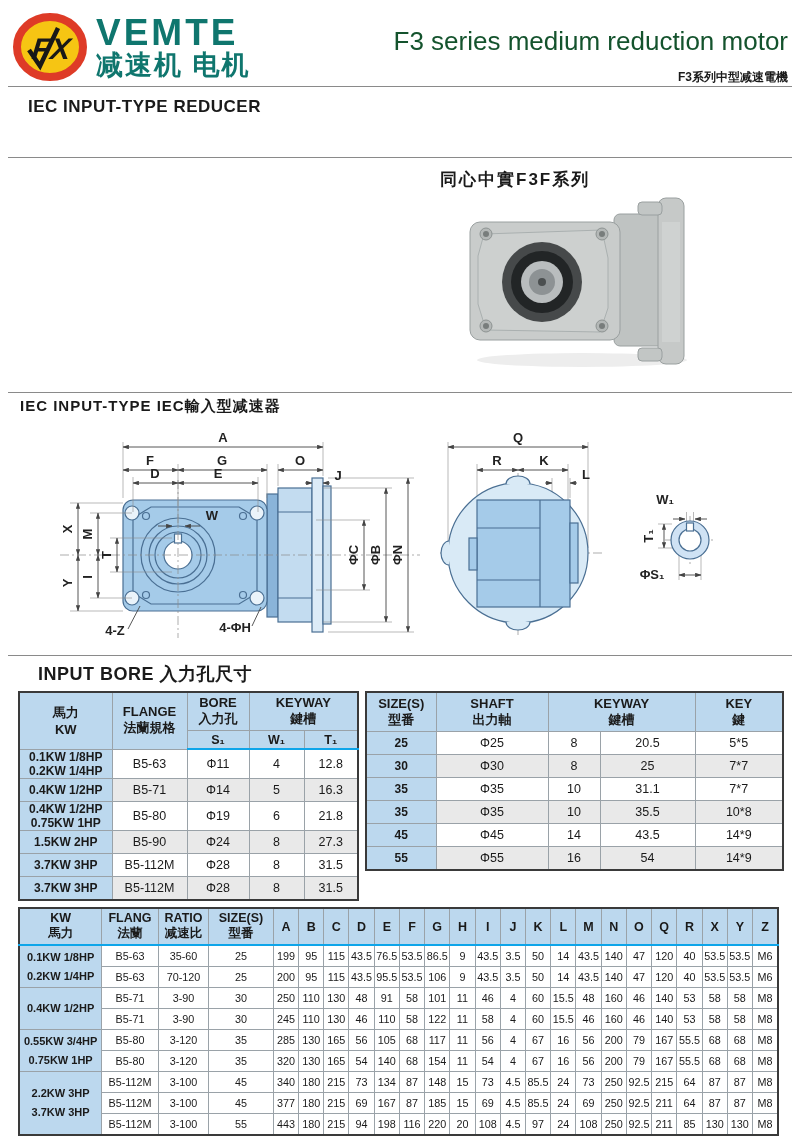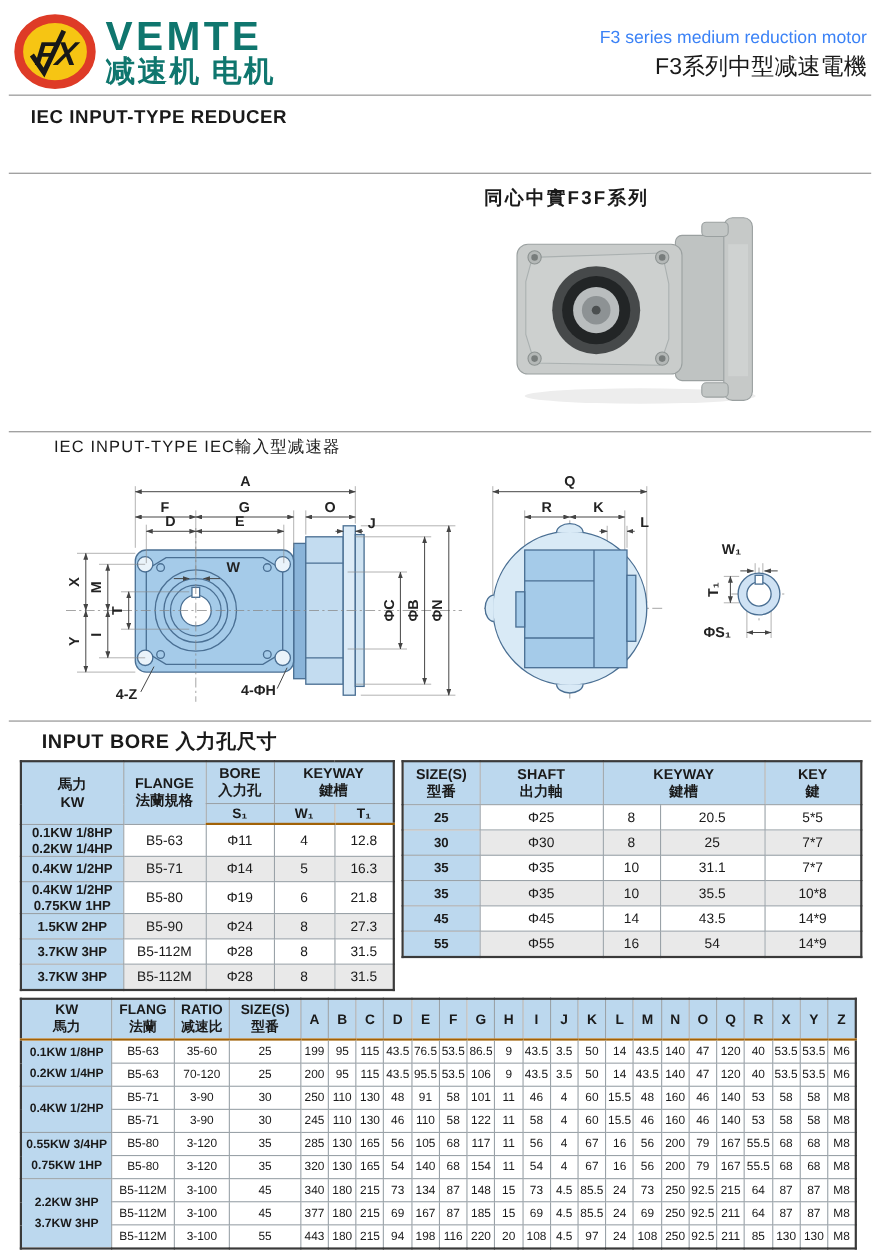--- a/index.html
+++ b/index.html
@@ -5,38 +5,38 @@
   html,body{margin:0;padding:0;background:#fff;}
   .page{position:relative;width:800px;height:1143px;background:#fff;overflow:hidden;
         font-family:"Liberation Sans","DejaVu Sans",sans-serif;color:#1a1a1a;}
   .rule{position:absolute;left:8px;width:784px;height:0;border-top:1px solid #8a8a8a;}
   
   .logo-wrap{position:absolute;left:12px;top:12px;display:flex;align-items:center;}
   .logo-text{margin-left:8px;color:#0f766e;line-height:1.02;}
   .logo-brand{font-size:37px;font-weight:bold;letter-spacing:3px;}
   .logo-sub{font-size:27px;font-weight:bold;letter-spacing:2px;}
   .doc-title{position:absolute;right:12px;top:26px;text-align:right;}
-  .doc-title-en{font-size:16px;color:#3b82f6;}
-  .doc-title-zh{font-size:21px;font-weight:normal;margin-top:2px;}
+  .doc-title-en{font-size:26px;color:#14532d;}
+  .doc-title-zh{font-size:12px;font-weight:bold;margin-top:12px;}
   .sec1{position:absolute;left:28px;top:96px;line-height:1.25;}
   .sec1-en{font-size:17px;font-weight:bold;letter-spacing:.5px;}
   .sec1-zh{font-size:15px;font-weight:bold;}
   .photo-cap{position:absolute;left:440px;top:168px;width:250px;text-align:left;
              font-size:17px;font-weight:bold;letter-spacing:2px;}
   .photo-svg{position:absolute;left:462px;top:192px;}
-  .draw-title{position:absolute;left:49px;top:397px;font-size:15px;font-weight:normal;letter-spacing:1px;}
+  .draw-title{position:absolute;left:20px;top:397px;font-size:15px;font-weight:bold;letter-spacing:1px;}
   .dims-svg{position:absolute;left:20px;top:428px;}
   .tbl-title{position:absolute;font-size:18px;font-weight:bold;letter-spacing:.5px;}
   
   table{border-collapse:collapse;table-layout:fixed;position:absolute;background:#fff;
         border:2px solid #3a3a3a;}
   th,td{border:1px solid #9aa2a8;text-align:center;vertical-align:middle;padding:0 1px;overflow:hidden;}
   th{background:#bcd8ee;font-weight:bold;white-space:pre-line;font-size:13px;}
   .kwcell{background:#bcd8ee;font-weight:bold;white-space:pre-line;}
-  .hdr-bottom th{border-bottom:2px solid #a16207;}
+  .hdr-bottom th{border-bottom:2px solid #0ea5e9;}
   #tbl-input td,#tbl-output td{font-size:12.5px;height:22px;}
   #tbl-input .kwcell,#tbl-output .kwcell{font-size:12px;}
   #tbl-input tbody tr:nth-child(even) td:not(.kwcell),
   #tbl-output tbody tr:nth-child(even) td:not(.kwcell){background:#e9e9e9;}
   #tbl-input{left:18px;top:691px;width:339px;}
   #tbl-output{left:365px;top:691px;width:417px;}
   #tbl-dim{left:18px;top:907px;width:761px;}
   #tbl-dim th{font-size:12.5px;height:17px;}
   #tbl-dim th.two{height:35px;}
   #tbl-dim td{font-size:10.8px;height:20px;}

